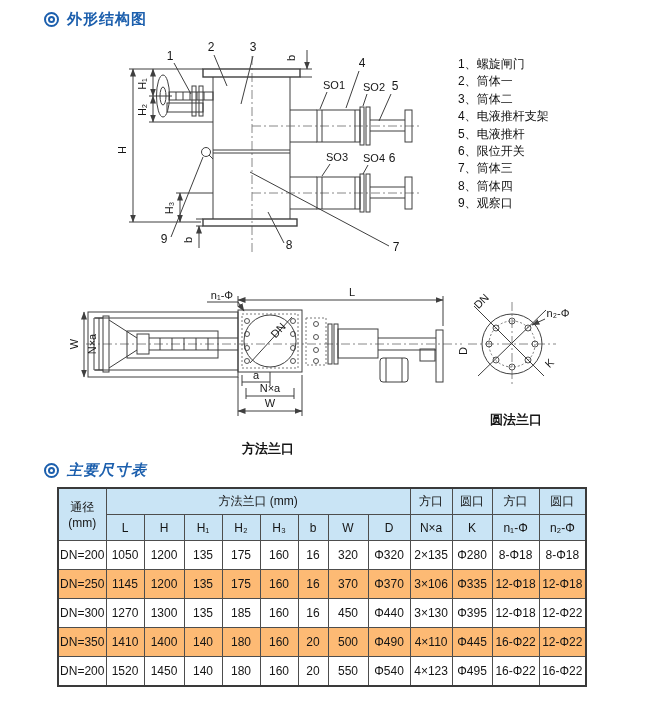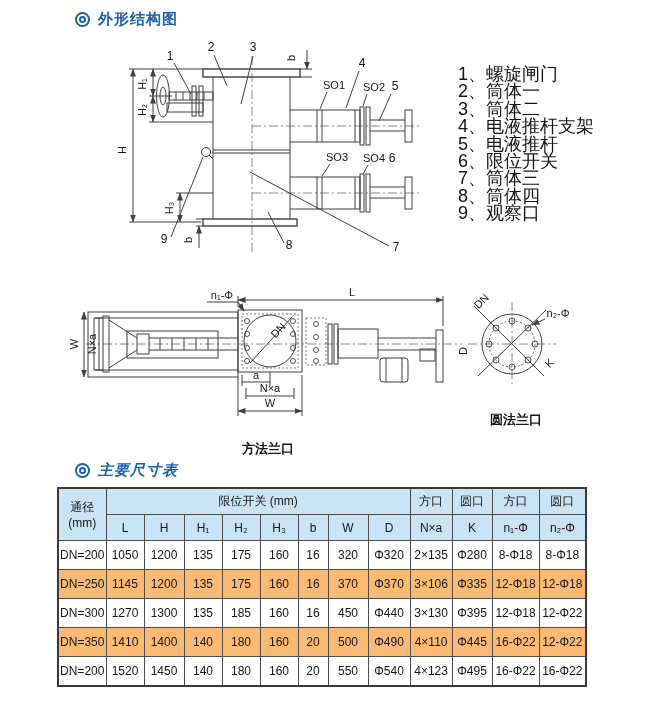--- a/index.html
+++ b/index.html
@@ -1,26 +1,26 @@
 <!DOCTYPE html>
 <html><head>
 <meta charset="utf-8">
 <style>
   html,body{margin:0;padding:0;background:#fff;}
   body{font-family:"Liberation Sans","DejaVu Sans",sans-serif;color:#1a1a1a;}
   .page{position:relative;width:650px;height:725px;background:#fff;overflow:hidden;}
 
-  .section-title{position:absolute;left:75px;display:flex;align-items:center;gap:8px;
+  .section-title{position:absolute;left:44px;display:flex;align-items:center;gap:8px;
     color:#1c5fad;font-size:15px;font-weight:bold;letter-spacing:1px;}
   .bullet{display:inline-block;width:11px;height:11px;border:2px solid #1c5fad;border-radius:50%;
     position:relative;flex:0 0 auto;}
   .bullet::before{content:"";position:absolute;left:2px;top:2px;width:3px;height:3px;
     border:2px solid #1c5fad;border-radius:50%;}
 
-  .parts-list{position:absolute;left:458px;top:66px;font-size:18px;line-height:17.4px;color:#111;}
+  .parts-list{position:absolute;left:458px;top:56px;font-size:12px;line-height:17.4px;color:#111;}
 
   svg.drawing{position:absolute;left:0;top:0;}
   svg .ln{stroke:#3f3f3f;stroke-width:1;fill:none;}
   svg .thk{stroke:#3f3f3f;stroke-width:1.4;fill:none;}
   svg .cl{stroke:#6a6a6a;stroke-width:0.8;fill:none;stroke-dasharray:9 3 2 3;}
   svg .dt{stroke:#555;stroke-width:0.8;fill:none;stroke-dasharray:2 2;}
   svg text{fill:#161616;font-size:11px;}
   svg text.num{font-size:12px;}
   svg text.cap{font-size:13px;font-weight:bold;}
   svg .hole{stroke:#3f3f3f;stroke-width:0.9;fill:none;}
@@ -319,21 +319,21 @@
         <col style="width:40px">
         <col style="width:47px">
       <col style="width:47px">
     </colgroup>
     <thead>
       <tr>
         <th rowspan="2">
           <div>通径</div>
           <div>(mm)</div>
         </th>
-        <th colspan="8">限位开关 (mm)</th>
+        <th colspan="8">方法兰口 (mm)</th>
         <th>方口</th>
         <th>圆口</th>
         <th>方口</th>
         <th>圆口</th>
       </tr>
       <tr>
         <th>L</th>
         <th>H</th>
         <th>H₁</th>
         <th>H₂</th>

